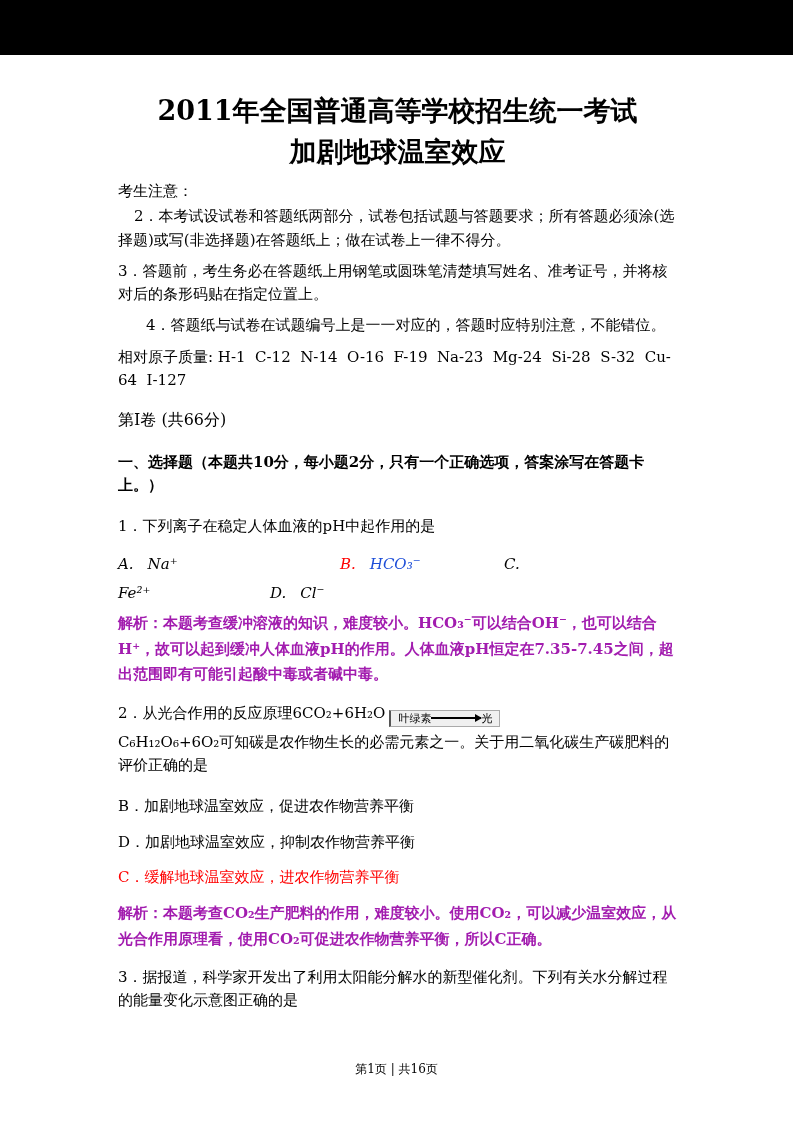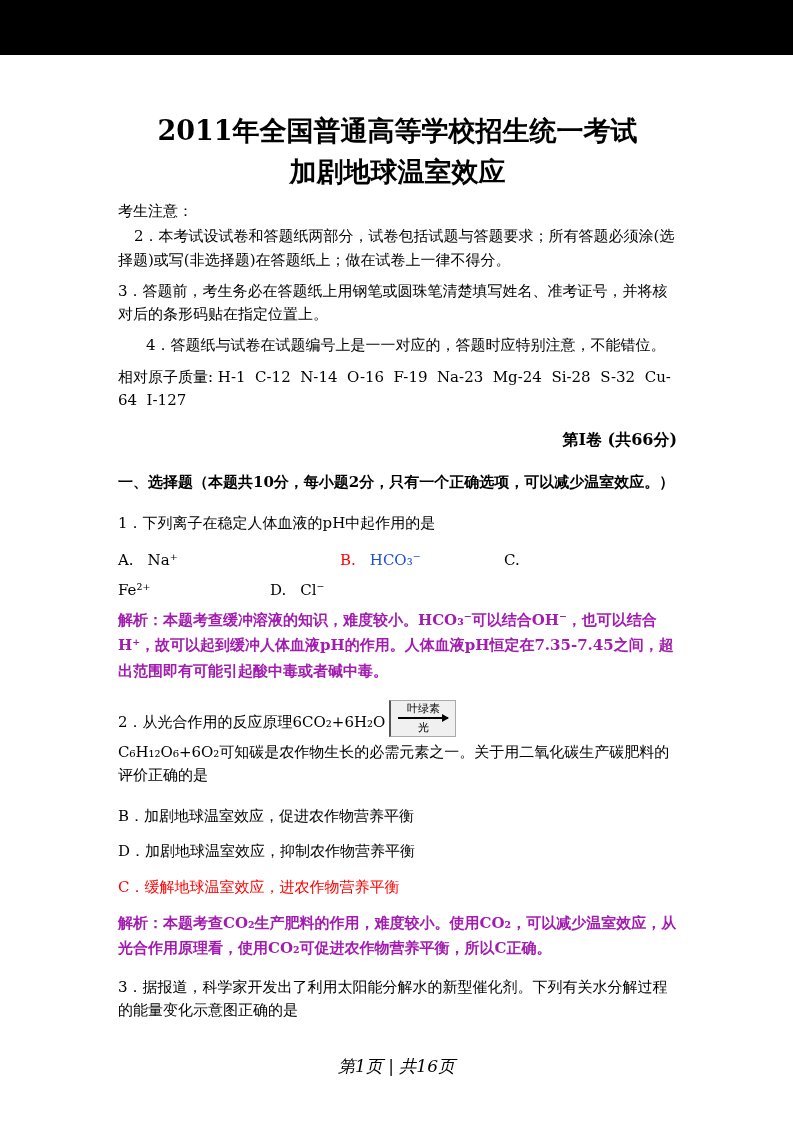--- a/index.html
+++ b/index.html
@@ -4,62 +4,62 @@
 <style>
   * { margin: 0; padding: 0; box-sizing: border-box; }
   html, body { background: #ffffff; }
   body {
     width: 793px; height: 1122px;
     position: relative; overflow: hidden;
     font-family: "DejaVu Serif", "Liberation Serif", serif;
     color: #000;
   }
   .topbar { width: 100%; height: 55px; background: #000; }
-  .page { padding: 56px 116px 0 118px; }
+  .page { padding: 36px 116px 0 118px; }
   .title { text-align: center; font-size: 27px; font-weight: bold; line-height: 1.5; margin-bottom: 8px; }
   .title span { display: block; }
   p, h2, h3 { font-size: 15px; line-height: 1.55; font-weight: normal; }
   .notice-head { font-weight: normal; margin-bottom: 2px; }
   .n1 { padding-left: 16px; margin-bottom: 4px; }
   .n2 { text-indent: 16px; margin-bottom: 8px; }
   .n3 { margin-bottom: 8px; }
   .n4 { text-indent: 28px; margin-bottom: 8px; }
   .atomic { margin-bottom: 16px; white-space: pre-wrap; }
-  .part-title { text-align: right; font-weight: bold; font-size: 16px; margin-bottom: 18px; }
+  .part-title { text-align: left; font-weight: normal; font-size: 16px; margin-bottom: 18px; }
   .type-title { font-weight: bold; margin-bottom: 18px; }
   .stem { margin-bottom: 14px; }
-  .opt-row { display: flex; font-size: 15px; line-height: 1.55; margin-bottom: 6px; }
+  .opt-row { display: flex; font-size: 15px; line-height: 1.55; margin-bottom: 6px; font-style: italic; }
   .cell { display: inline-block; }
   .w1 { width: 222px; }
   .w2 { width: 164px; }
   .w3 { width: 152px; }
   .opt-label { margin-right: 14px; }
   .red { color: #FF0000; }
   .teal { color: #1d4ed8; }
   .analysis { color: #a21caf; font-weight: bold; line-height: 1.7; margin-bottom: 14px; }
   .q2l1 { margin-top: 6px; margin-bottom: 6px; display: flex; align-items: flex-end; }
   .q2l2 { margin-bottom: 18px; }
   .opt { margin-bottom: 12px; }
   .q3 { margin-top: 2px; }
   
   .rxn {
-    display: inline-flex; flex-direction: column; align-items: center;
+    display: inline-flex; flex-direction: row; align-items: center;
     background: #f0f0f0; border: 1px solid #aaa; border-left: 2px solid #555;
     padding: 1px 7px; margin-left: 4px; position: relative; top: 2px;
   }
   .rxn-top { font-size: 11px; line-height: 1.2; }
   .rxn-bottom { font-size: 11px; line-height: 1.2; }
   .rxn-arrow { position: relative; width: 50px; height: 2px; background: #000; margin: 2px 0; }
   .rxn-arrow::after {
     content: ""; position: absolute; right: -1px; top: -3px;
     border-left: 7px solid #000; border-top: 4px solid transparent; border-bottom: 4px solid transparent;
   }
   .footer {
     position: absolute; left: 0; right: 0; bottom: 44px;
-    text-align: center; font-size: 17px; font-style: italic;
+    text-align: center; font-size: 12px;
   }
 </style>
 </head>
 <body>
 
 <div class="topbar"></div>
 
 <main class="page">
 
   <header class="title">
@@ -68,21 +68,21 @@
   </header>
 
   <p class="notice-head">考生注意：</p>
   <p class="n2">2．本考试设试卷和答题纸两部分，试卷包括试题与答题要求；所有答题必须涂(选择题)或写(非选择题)在答题纸上；做在试卷上一律不得分。</p>
   <p class="n3">3．答题前，考生务必在答题纸上用钢笔或圆珠笔清楚填写姓名、准考证号，并将核对后的条形码贴在指定位置上。</p>
   <p class="n4">4．答题纸与试卷在试题编号上是一一对应的，答题时应特别注意，不能错位。</p>
 
   <p class="atomic">相对原子质量: H-1  C-12  N-14  O-16  F-19  Na-23  Mg-24  Si-28  S-32  Cu-64  I-127</p>
 
   <h2 class="part-title">第I卷  (共66分)</h2>
-  <h3 class="type-title">一、选择题（本题共10分，每小题2分，只有一个正确选项，可以减少温室效应。）</h3>
+  <h3 class="type-title">一、选择题（本题共10分，每小题2分，只有一个正确选项，答案涂写在答题卡上。）</h3>
 
   <p class="stem">1．下列离子在稳定人体血液的pH中起作用的是</p>
 
   <div class="opt-row">
     <span class="cell w1"><span class="opt-label">A.</span><span>Na⁺</span></span>
     <span class="cell w2"><span class="opt-label red">B.</span><span class="teal">HCO₃⁻</span></span>
     <span class="cell">C.</span>
   </div>
   <div class="opt-row">
     <span class="cell w3">Fe²⁺</span>

